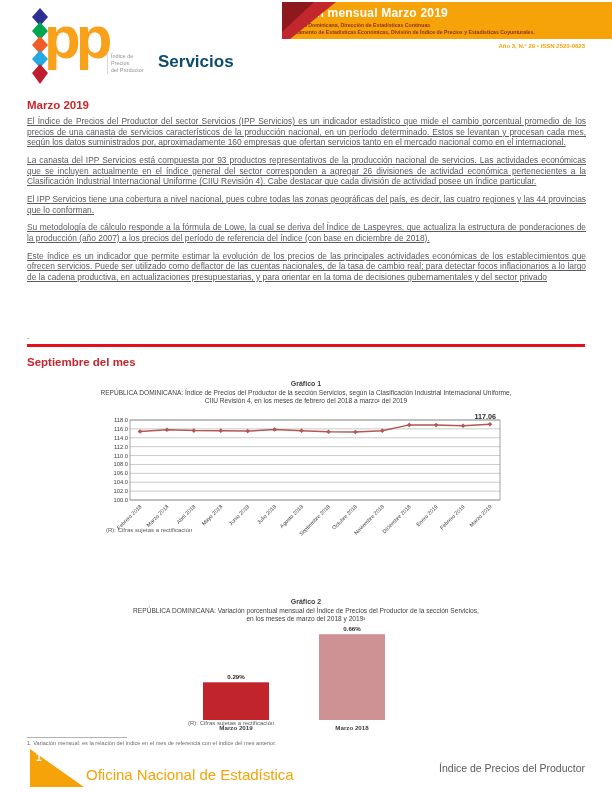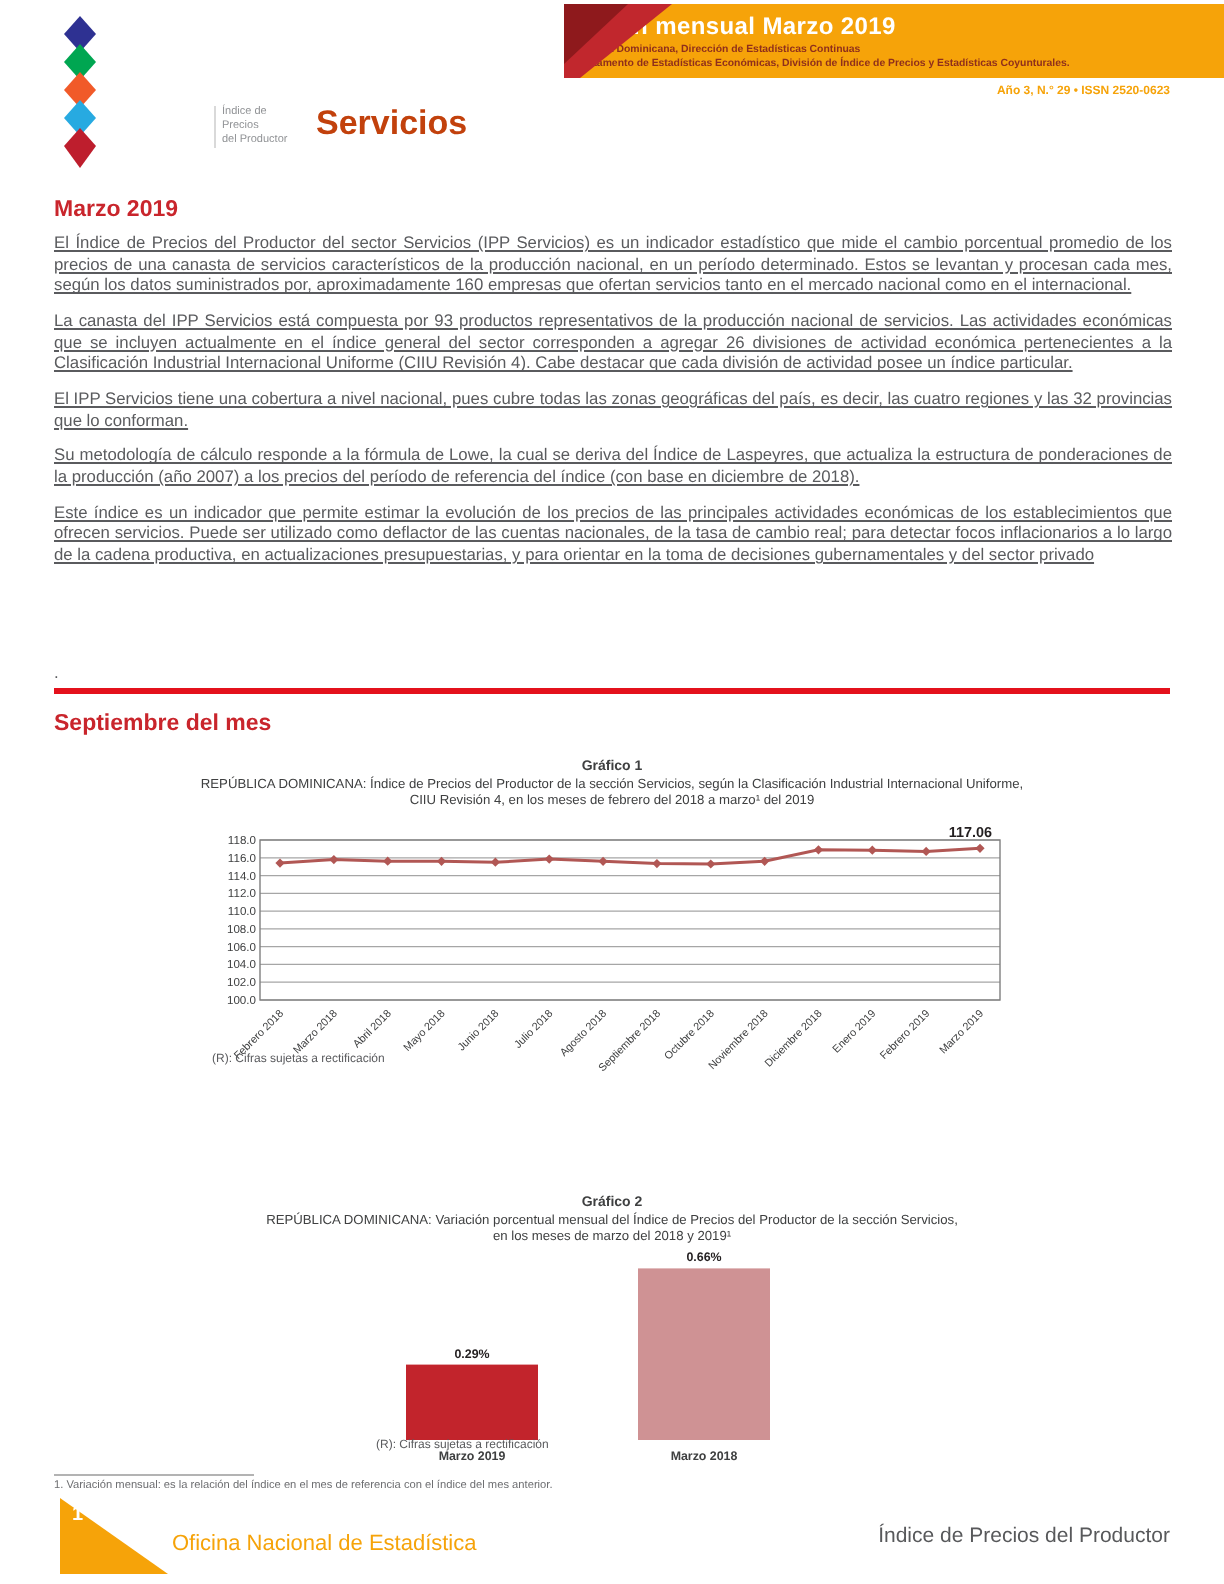--- a/index.html
+++ b/index.html
@@ -8,21 +8,21 @@
     font-family:"Liberation Sans", sans-serif;overflow:hidden;margin:0 auto;
     color:#5a5b5e;
   }
   
   .logo-mark{position:absolute;left:32px;top:8px;}
   .brand{position:absolute;left:44px;top:0px;font-size:60px;line-height:76px;
     font-weight:700;color:#f9a11b;letter-spacing:-5px;}
   .tagline{position:absolute;left:107px;top:53px;font-size:5.5px;line-height:1.3;
     color:#919396;border-left:1px solid #d9d9d9;padding-left:3px;}
   .servicios{position:absolute;left:158px;top:52px;font-size:17px;font-weight:700;
-    color:#c2410c;margin:0;}
+    color:#0c4a6e;margin:0;}
   .banner{position:absolute;left:282px;top:2px;width:330px;height:37px;
     background:#f6a309;text-align:left;box-sizing:border-box;padding:4px 8px 0 0;}
   .banner-ribbon{position:absolute;left:0;top:0;}
   .banner-title{font-size:12px;font-weight:700;color:#ffffff;letter-spacing:.2px;}
   .banner-sub{font-size:5.2px;font-weight:600;color:#8f2f1c;margin-top:1.5px;}
   .issue-line{position:absolute;right:27px;top:43px;font-size:6px;font-weight:600;
     color:#f6a309;}
   
   .h-red{position:absolute;left:27px;font-size:11.5px;font-weight:700;color:#c9252c;margin:0;}
   .intro{position:absolute;left:27px;top:116px;width:559px;}
@@ -33,35 +33,36 @@
   .chart-caption .cap-label{font-size:7px;font-weight:700;margin:0;}
   .chart-caption .cap-line{font-size:6.6px;margin:1.5px 0 0;}
   .chart-box{position:absolute;}
   .chart-footnote{position:absolute;font-size:6px;color:#5a5b5e;}
   .body2{position:absolute;left:27px;top:556px;width:559px;}
   
   .fn-sep{position:absolute;left:27px;top:737px;width:100px;height:1px;background:#b3b3b3;}
   .fn-text{position:absolute;left:27px;top:740px;font-size:5.6px;color:#6d6e71;}
   .corner-tri{position:absolute;left:30px;top:749px;}
   .page-num{position:absolute;left:36px;top:752px;font-size:10px;font-weight:700;color:#ffffff;}
-  .footer-left{position:absolute;left:86px;top:766px;font-size:11px;color:#f6a309;text-align:center;}
+  .footer-left{position:absolute;left:86px;top:766px;font-size:15px;color:#f6a309;text-align:center;}
   .footer-right{position:absolute;right:27px;top:762px;font-size:10.5px;color:#58595b;}
 </style>
 </head>
 <body>
 
 <div class="page">
 
   <svg class="logo-mark" width="16" height="76" viewBox="0 0 16 76">
     <polygon points="8,0 16,9 8,18 0,9" fill="#2e3192"></polygon>
     <polygon points="8,14 16,23 8,32 0,23" fill="#00a651"></polygon>
     <polygon points="8,28 16,37 8,46 0,37" fill="#f15a29"></polygon>
     <polygon points="8,42 16,51 8,60 0,51" fill="#27aae1"></polygon>
     <polygon points="8,56 16,65 8,76 0,65" fill="#be1e2d"></polygon>
   </svg>
+  <div class="brand">pp</div>
   <div class="tagline">
     <div>Índice de</div>
     <div>Precios</div>
     <div>del Productor</div>
   </div>
   <h1 class="servicios">Servicios</h1>
 
   <div class="banner">
     <svg class="banner-ribbon" width="60" height="37" viewBox="0 0 60 37">
       <polygon points="0,0 54,0 8,37 0,37" fill="#c1272d"></polygon>
@@ -70,21 +71,21 @@
     <div class="banner-title">Boletín mensual Marzo 2019</div>
     <div class="banner-sub">República Dominicana, Dirección de Estadísticas Continuas</div>
     <div class="banner-sub">Departamento de Estadísticas Económicas, División de Índice de Precios y Estadísticas Coyunturales.</div>
   </div>
   <div class="issue-line">Año 3, N.° 29 • ISSN 2520-0623</div>
 
   <h2 class="h-red" style="top:99px;">Marzo 2019</h2>
   <div class="intro">
     <p>El Índice de Precios del Productor del sector Servicios (IPP Servicios) es un indicador estadístico que mide el cambio porcentual promedio de los precios de una canasta de servicios característicos de la producción nacional, en un período determinado. Estos se levantan y procesan cada mes, según los datos suministrados por, aproximadamente 160 empresas que ofertan servicios tanto en el mercado nacional como en el internacional.</p>
     <p>La canasta del IPP Servicios está compuesta por 93 productos representativos de la producción nacional de servicios. Las actividades económicas que se incluyen actualmente en el índice general del sector corresponden a agregar 26 divisiones de actividad económica pertenecientes a la Clasificación Industrial Internacional Uniforme (CIIU Revisión 4). Cabe destacar que cada división de actividad posee un índice particular.</p>
-    <p>El IPP Servicios tiene una cobertura a nivel nacional, pues cubre todas las zonas geográficas del país, es decir, las cuatro regiones y las 32 provincias que lo conforman.</p>
+    <p>El IPP Servicios tiene una cobertura a nivel nacional, pues cubre todas las zonas geográficas del país, es decir, las cuatro regiones y las 44 provincias que lo conforman.</p>
     <p>Su metodología de cálculo responde a la fórmula de Lowe, la cual se deriva del Índice de Laspeyres, que actualiza la estructura de ponderaciones de la producción (año 2007) a los precios del período de referencia del índice (con base en diciembre de 2018).</p>
     <p>Este índice es un indicador que permite estimar la evolución de los precios de las principales actividades económicas de los establecimientos que ofrecen servicios. Puede ser utilizado como deflactor de las cuentas nacionales, de la tasa de cambio real; para detectar focos inflacionarios a lo largo de la cadena productiva, en actualizaciones presupuestarias, y para orientar en la toma de decisiones gubernamentales y del sector privado</p>
   </div>
   <div class="stray-period">.</div>
   <div class="divider"></div>
 
   <h2 class="h-red" style="top:356px;">Septiembre del mes</h2>
 
   <div class="chart-caption" style="top:380px;">
     <p class="cap-label">Gráfico 1</p>

